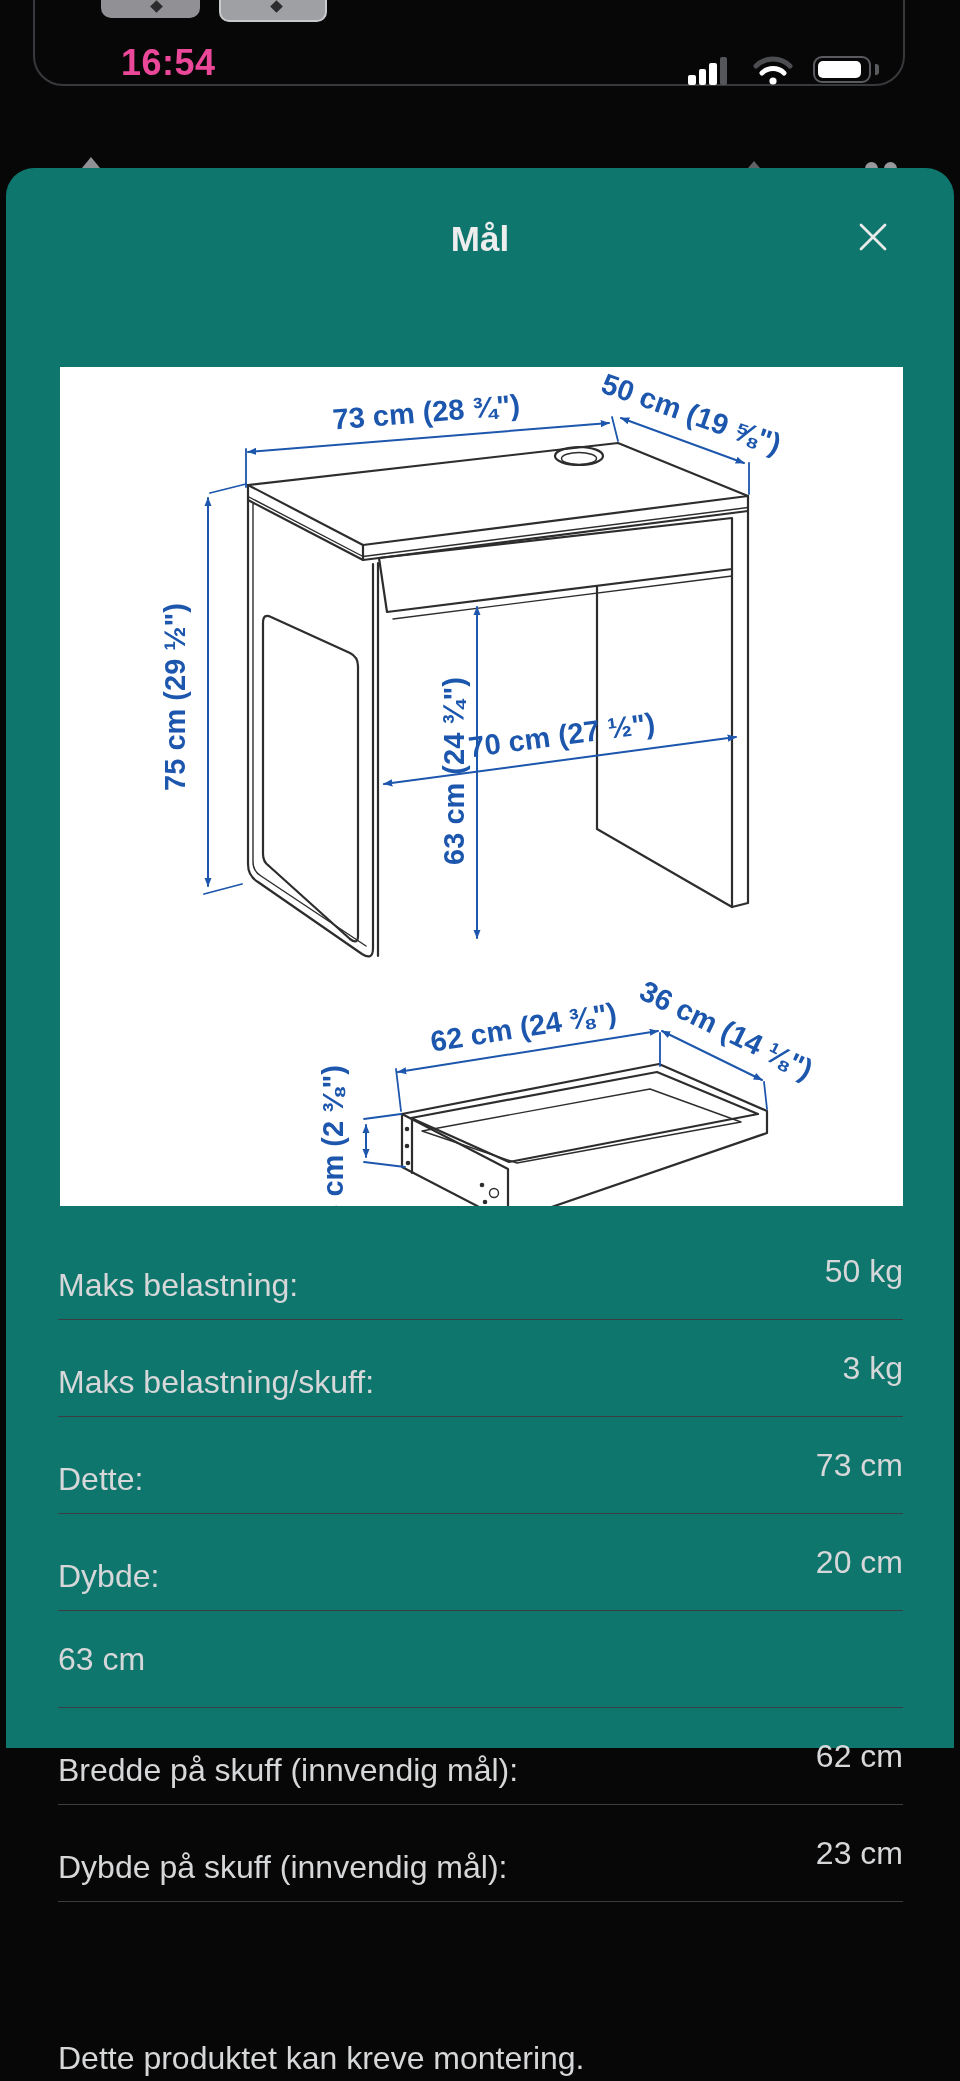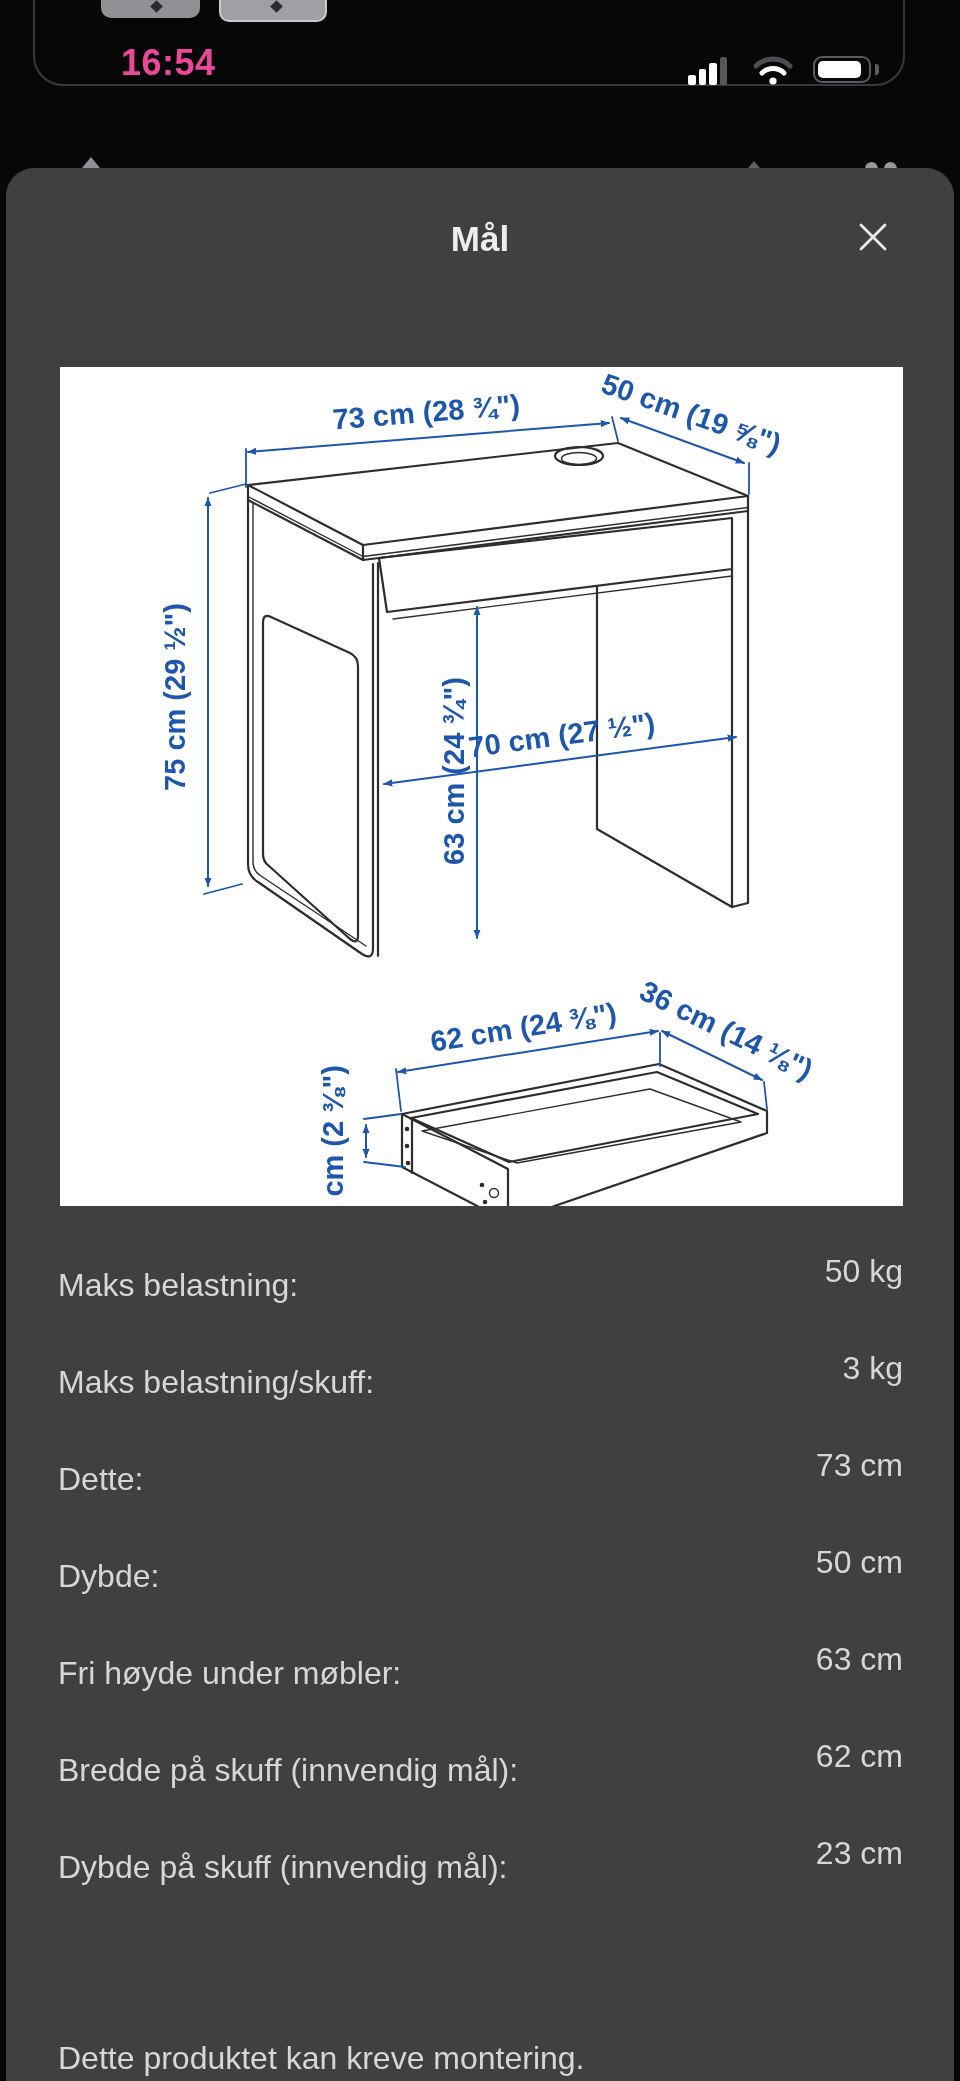--- a/index.html
+++ b/index.html
@@ -39,22 +39,22 @@
 
   .peek-tri1 { position:absolute; left:82px; top:157px; width:0; height:0;
     border-left:9px solid transparent; border-right:9px solid transparent; border-bottom:11px solid #8f9194; }
   .peek-tri2 { position:absolute; left:748px; top:161px; width:0; height:0;
     border-left:6px solid transparent; border-right:6px solid transparent; border-bottom:7px solid #5f6164; }
   .peek-circle { position:absolute; width:13px; height:13px; border-radius:50%; background:#97999c; top:162px; }
   .peek-circle.c1 { left:865px; } .peek-circle.c2 { left:884px; }
 
   
   .sheet {
-    position:absolute; left:6px; top:168px; width:948px; height:1913px;
-    background:#404040; border-radius:28px 28px 0 0;
+    position:absolute; left:6px; top:168px; width:948px; height:1580px;
+    background:#0f766e; border-radius:28px 28px 0 0;
   }
   .sheet-title {
     position:absolute; top:51px; left:0; width:100%; text-align:center;
     font-size:35px; font-weight:700; color:#ededee;
   }
   .close-btn {
     position:absolute; left:846px; top:48px; width:42px; height:42px;
     background:none; border:none; padding:4px; cursor:pointer;
   }
 
@@ -210,24 +210,23 @@
     <div class="spec-row">
       <span class="lbl">Maks belastning/skuff:</span>
       <span class="val">3 kg</span>
     </div>
     <div class="spec-row">
       <span class="lbl">Dette:</span>
       <span class="val">73 cm</span>
     </div>
     <div class="spec-row">
       <span class="lbl">Dybde:</span>
-      <span class="val">50 cm</span>
-    </div>
-    <div class="spec-row">
-      <span class="lbl">Fri høyde under møbler:</span>
+      <span class="val">20 cm</span>
+    </div>
+    <div class="spec-row">
       <span class="val">63 cm</span>
     </div>
     <div class="spec-row">
       <span class="lbl">Bredde på skuff (innvendig mål):</span>
       <span class="val">62 cm</span>
     </div>
     <div class="spec-row">
       <span class="lbl">Dybde på skuff (innvendig mål):</span>
       <span class="val">23 cm</span>
     </div>

